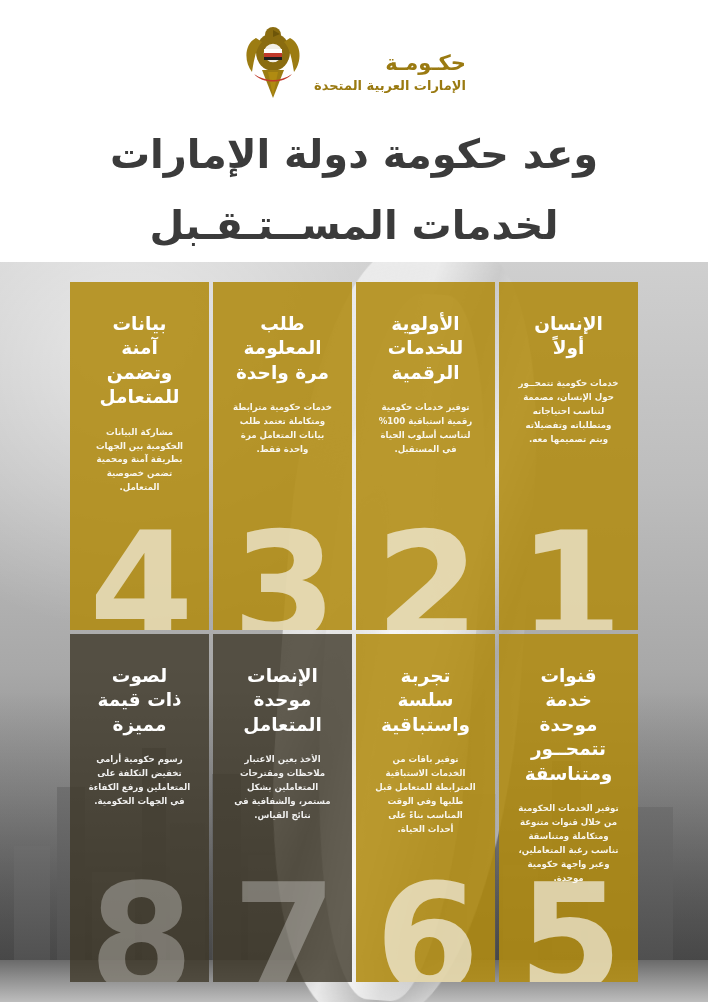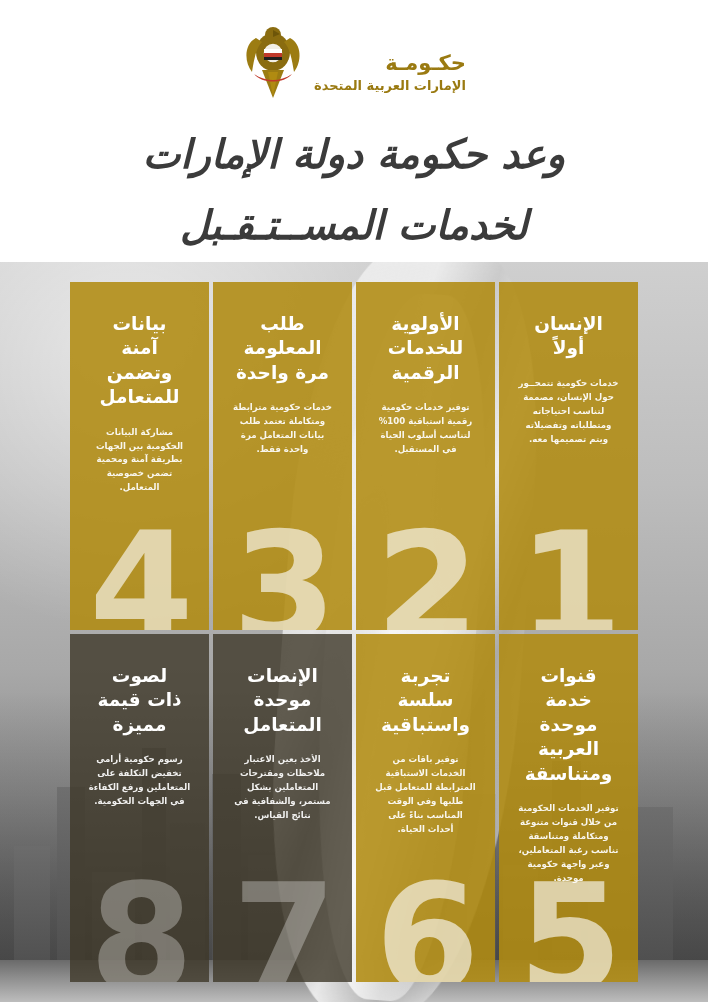--- a/index.html
+++ b/index.html
@@ -57,21 +57,21 @@
   .main-title {
     text-align: center;
     margin-top: 26px;
     color: #3b3b3b;
     font-weight: bold;
     font-size: 40px;
     line-height: 1.42;
     letter-spacing: 0px;
     padding: 0 40px;
   }
-  .main-title .ln { display: block; white-space: nowrap; font-style: italic; }
+  .main-title .ln { display: block; white-space: nowrap; }
   .main-title .ln2 { margin-top: 14px; }
 
   
   .board {
     position: absolute;
     top: 262px;
     left: 0;
     width: 708px;
     height: 740px;
     overflow: hidden;
@@ -285,21 +285,21 @@
         <span>للمتعامل</span>
       </h3>
       <p>مشاركة البيانات الحكومية بين الجهات بطريقة آمنة ومحمية تضمن خصوصية المتعامل.</p>
       <div class="num">4</div>
     </div>
 
     <div class="tile gold">
       <h3>
         <span>قنوات خدمة</span><br>
         <span>موحدة</span><br>
-        <span>العربية</span><br>
+        <span>تتمحــور</span><br>
         <span>ومتناسقة</span>
       </h3>
       <p>توفير الخدمات الحكومية من خلال قنوات متنوعة ومتكاملة ومتناسقة تناسب رغبة المتعاملين، وعبر واجهة حكومية موحدة.</p>
       <div class="num">5</div>
     </div>
 
     <div class="tile gold">
       <h3>
         <span>تجربة سلسة</span><br>
         <span>واستباقية</span>

